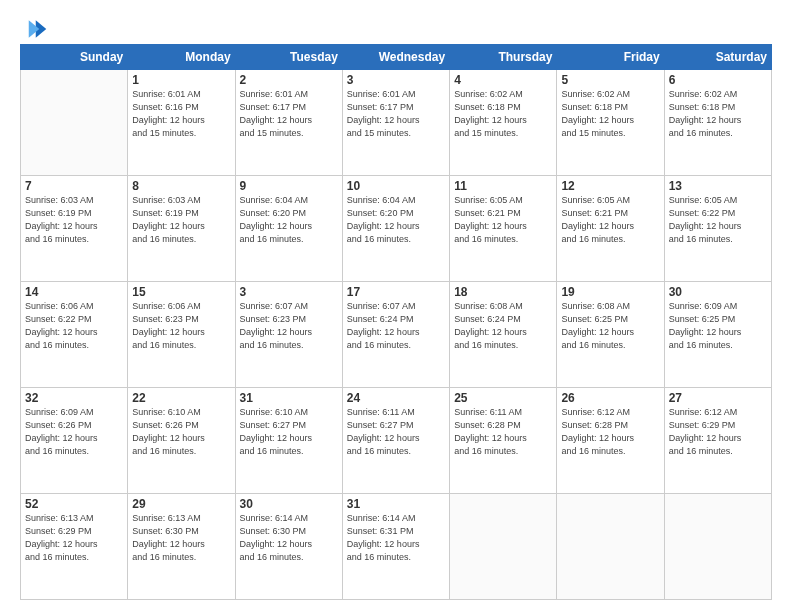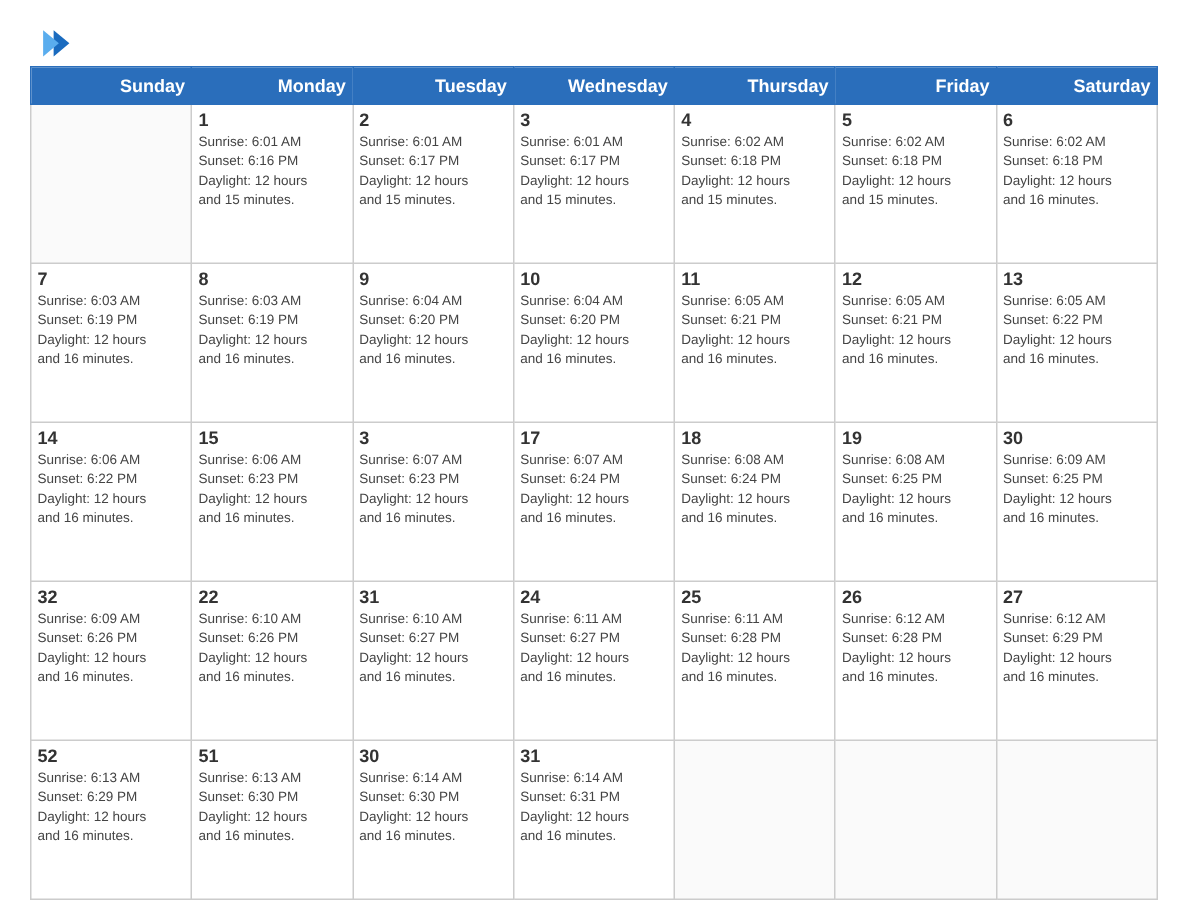--- a/index.html
+++ b/index.html
@@ -327,21 +327,21 @@
         </tr>
         <tr>
           <td>
             <span class="day-num">52</span>
             <div class="day-info" style="white-space: pre-line;">Sunrise: 6:13 AM
 Sunset: 6:29 PM
 Daylight: 12 hours
 and 16 minutes.</div>
           </td>
           <td>
-            <span class="day-num">51</span>
+            <span class="day-num">29</span>
             <div class="day-info" style="white-space: pre-line;">Sunrise: 6:13 AM
 Sunset: 6:30 PM
 Daylight: 12 hours
 and 16 minutes.</div>
           </td>
           <td>
             <span class="day-num">30</span>
             <div class="day-info" style="white-space: pre-line;">Sunrise: 6:14 AM
 Sunset: 6:30 PM
 Daylight: 12 hours

